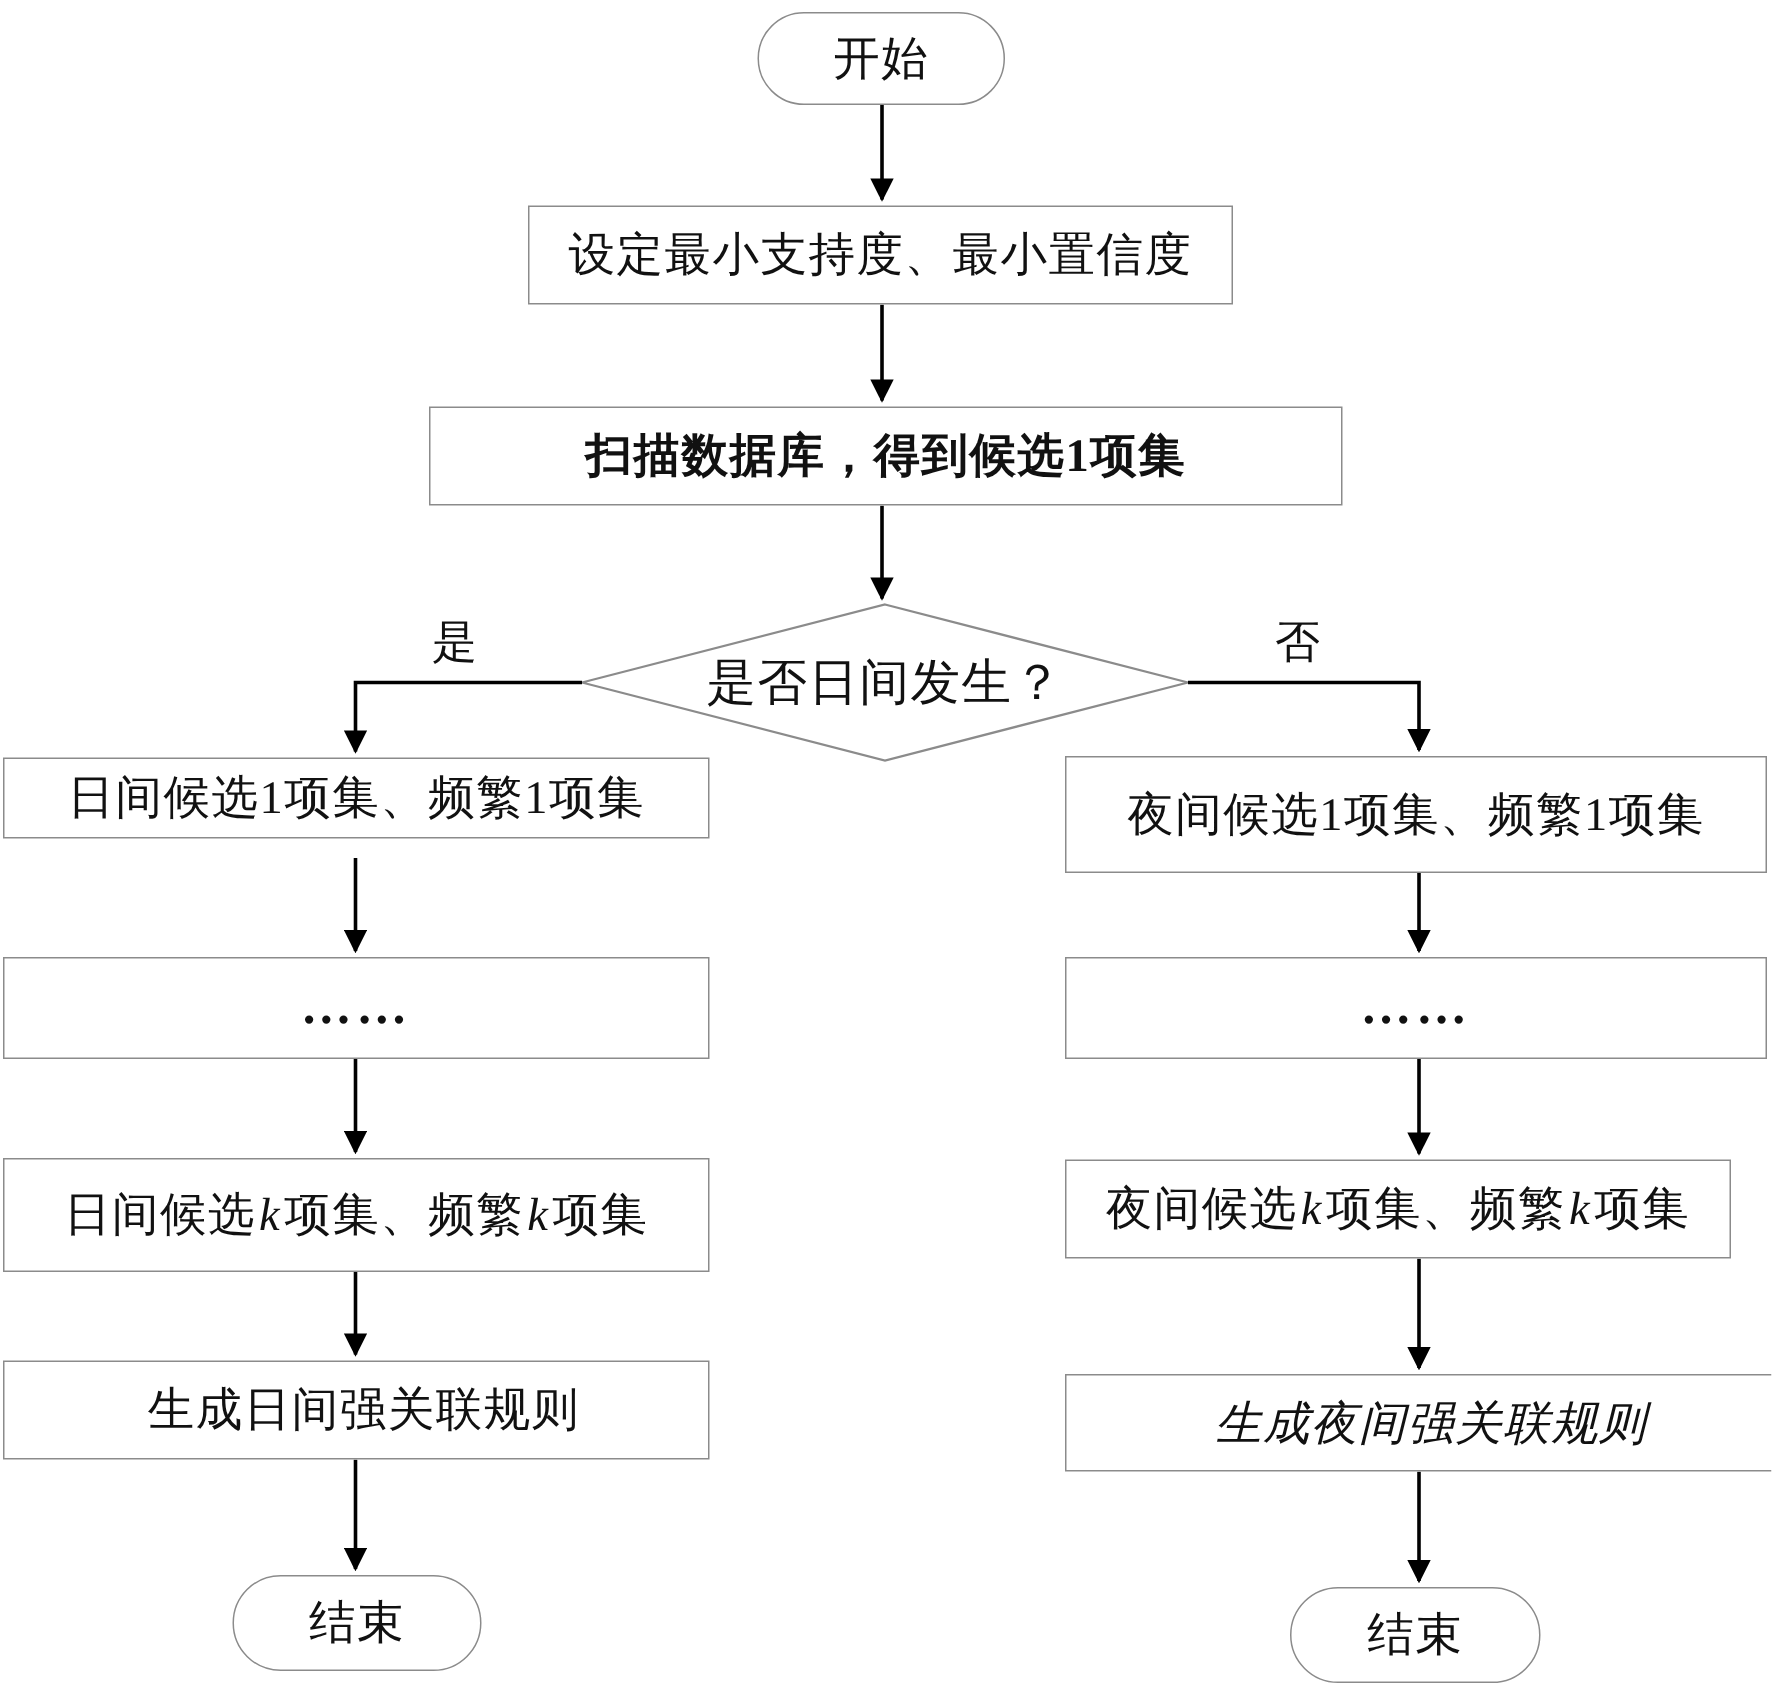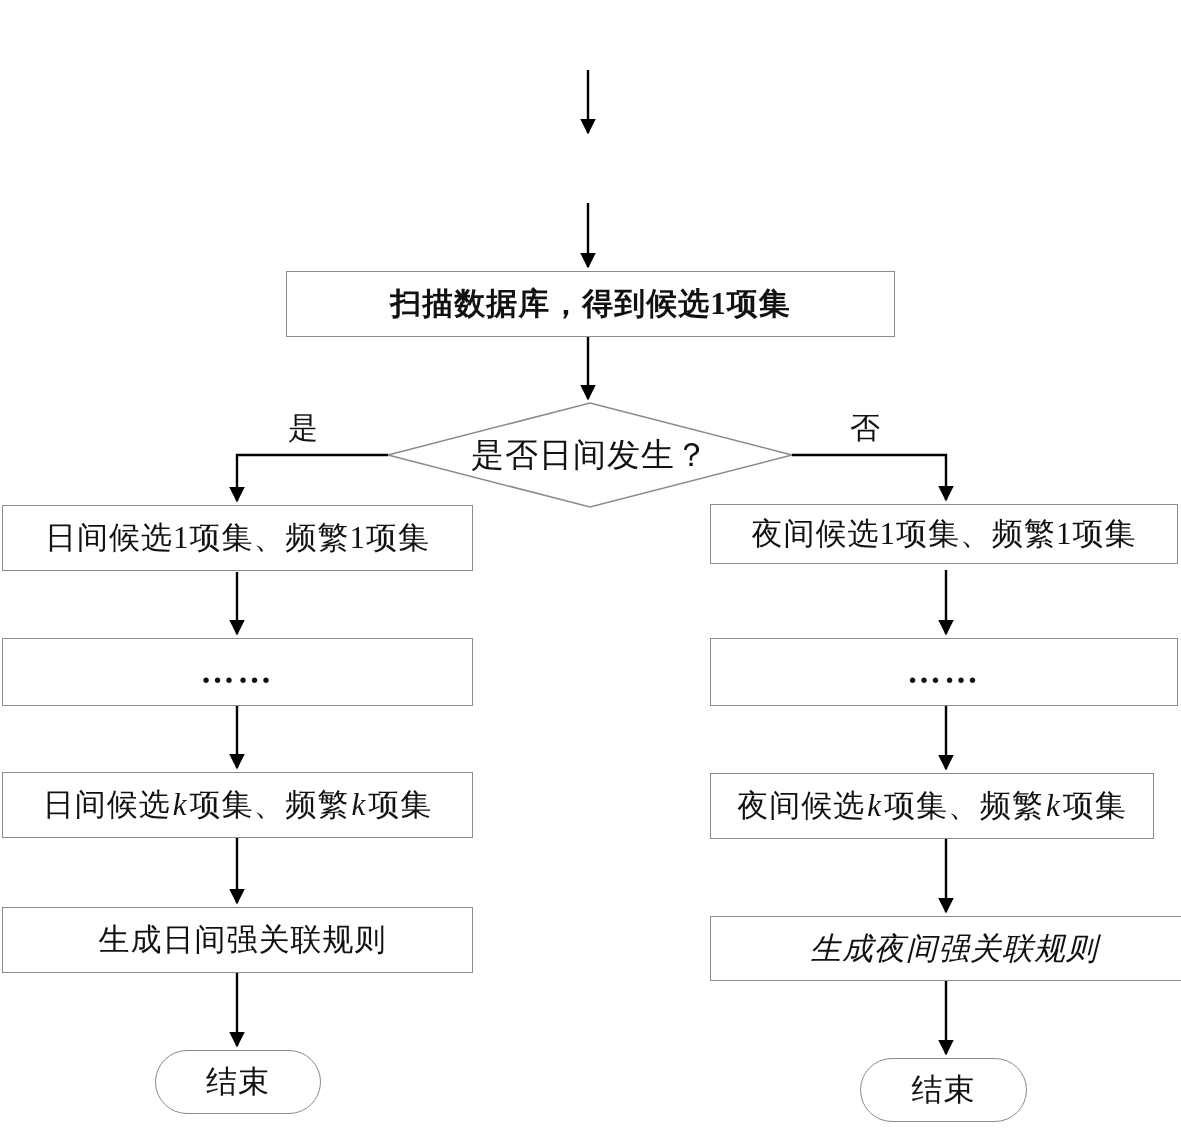--- a/index.html
+++ b/index.html
@@ -81,48 +81,50 @@
     <line x1="237" y1="706" x2="237" y2="768" stroke="#000" stroke-width="2.4" marker-end="url(#arrow)"></line>
     <line x1="237" y1="838" x2="237" y2="903" stroke="#000" stroke-width="2.4" marker-end="url(#arrow)"></line>
     <line x1="237" y1="973" x2="237" y2="1046" stroke="#000" stroke-width="2.4" marker-end="url(#arrow)"></line>
 
     <line x1="946" y1="570" x2="946" y2="634" stroke="#000" stroke-width="2.4" marker-end="url(#arrow)"></line>
     <line x1="946" y1="706" x2="946" y2="769" stroke="#000" stroke-width="2.4" marker-end="url(#arrow)"></line>
     <line x1="946" y1="839" x2="946" y2="912" stroke="#000" stroke-width="2.4" marker-end="url(#arrow)"></line>
     <line x1="946" y1="981" x2="946" y2="1054" stroke="#000" stroke-width="2.4" marker-end="url(#arrow)"></line>
   </svg>
 
+  <div class="node stadium" style="left:505px; top:8px; width:165px; height:62px;">开始</div>
 
+  <div class="node" style="left:352px; top:137px; width:470px; height:66px;">设定最小支持度、最小置信度</div>
 
   <div class="node" style="left:286px; top:271px; width:609px; height:66px;font-weight:bold;">扫描数据库，得到候选1项集</div>
 
   <div class="diamond-label" style="left:420px; top:430px; width:340px; height:50px;">是否日间发生？</div>
 
   <div class="branch-label" style="left:288px; top:408px;">是</div>
   <div class="branch-label" style="left:850px; top:408px;">否</div>
 
-  <div class="node" style="left:2px; top:505px; width:471px; height:66px;">日间候选1项集、频繁1项集</div>
+  <div class="node" style="left:2px; top:505px; width:471px; height:54px;">日间候选1项集、频繁1项集</div>
 
   <div class="node" style="left:2px; top:638px; width:471px; height:68px;">
     <span class="dots">……</span>
   </div>
 
-  <div class="node" style="left:2px; top:772px; width:471px; height:66px;">
+  <div class="node" style="left:2px; top:772px; width:471px; height:76px;">
     <span>日间候选</span>
       <span class="kvar">k</span>
       <span>项集、频繁</span>
       <span class="kvar">k</span>
       <span>项集</span>
   </div>
 
   <div class="node" style="left:2px; top:907px; width:471px; height:66px;padding-left:10px;">生成日间强关联规则</div>
 
   <div class="node stadium" style="left:155px; top:1050px; width:166px; height:64px;">结束</div>
 
-  <div class="node" style="left:710px; top:504px; width:468px; height:60px;">夜间候选1项集、频繁1项集</div>
+  <div class="node" style="left:710px; top:504px; width:468px; height:78px;">夜间候选1项集、频繁1项集</div>
 
   <div class="node" style="left:710px; top:638px; width:468px; height:68px;">
     <span class="dots">……</span>
   </div>
 
   <div class="node" style="left:710px; top:773px; width:444px; height:66px;">
     <span>夜间候选</span>
       <span class="kvar">k</span>
       <span>项集、频繁</span>
       <span class="kvar">k</span>

